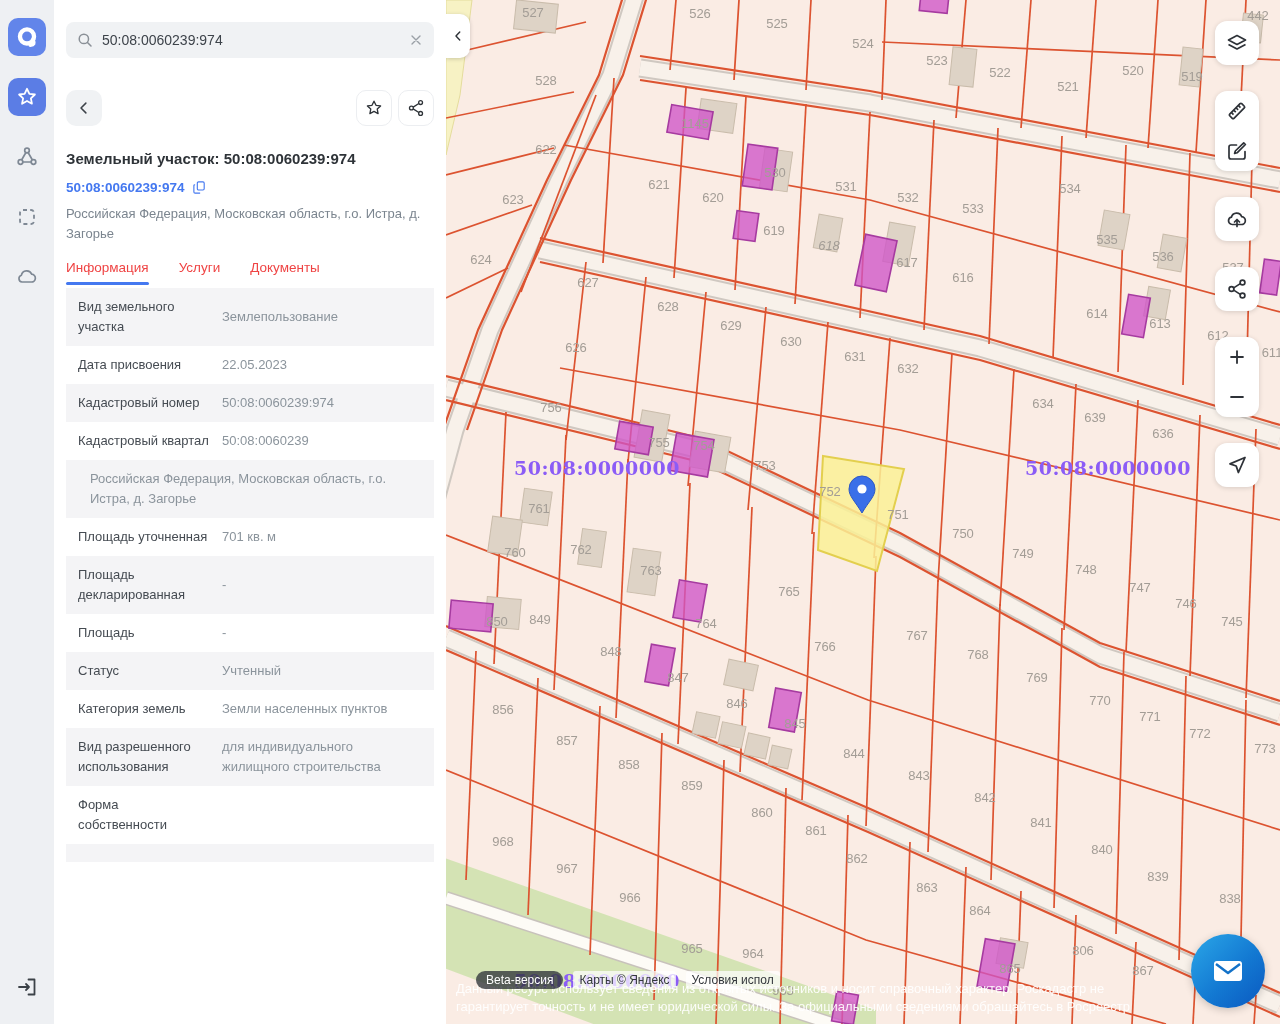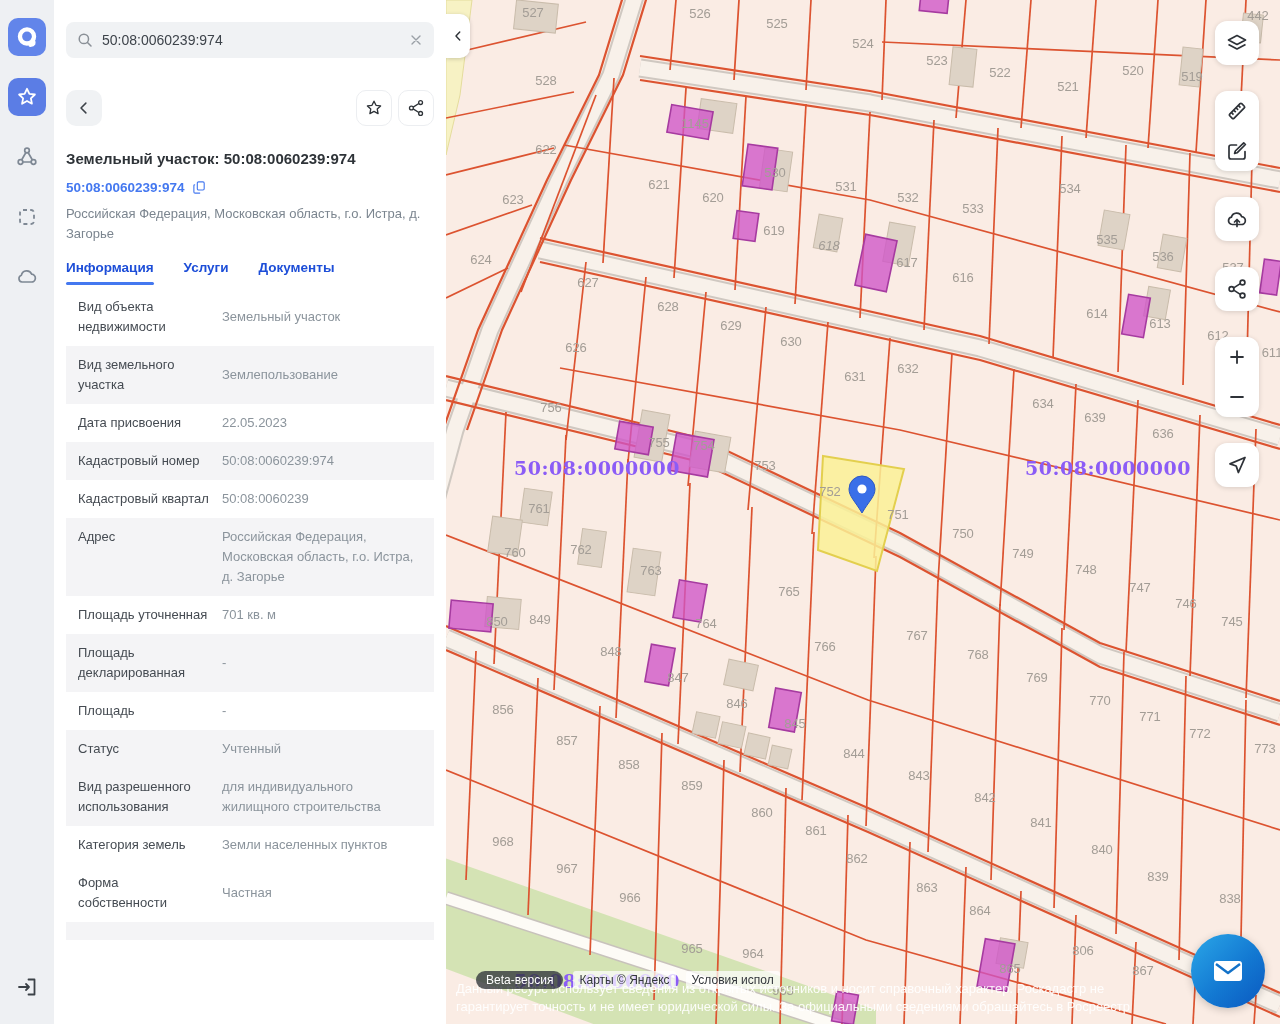--- a/index.html
+++ b/index.html
@@ -29,21 +29,21 @@
     display:flex; align-items:center; justify-content:center; cursor:pointer; }
   .sq-btn.ghost { background:#fff; border:1px solid #eceef1; }
   .toprow .spacer { flex:1; }
   .toprow .sq-btn + .sq-btn { margin-left:6px; }
   .card-title { margin-top:24px; font-size:15px; font-weight:700; color:#2e3338; }
   .cad-link { margin-top:13px; display:flex; align-items:center; font-size:13.5px;
     color:#4478f0; font-weight:600; cursor:pointer; }
   .cad-link svg { margin-left:7px; }
   .addr { margin-top:9px; font-size:13px; line-height:20px; color:#7b858f; }
   .tabs { margin-top:16px; display:flex; gap:30px; border-bottom:1px solid transparent; }
-  .tab { font-size:13.5px; font-weight:700; color:#1d4ed8; padding-bottom:10px;
+  .tab { font-size:13.5px; font-weight:400; color:#ef4444; padding-bottom:10px;
     cursor:pointer; position:relative; }
   .tab.active::after { content:""; position:absolute; left:0; right:0; bottom:0;
     height:3px; border-radius:2px; background:#4478f0; }
   .info-table { margin-top:2px; }
   .irow { display:flex; padding:9px 12px; }
   .irow.gray { background:#f4f4f6; }
   .irow .ilabel { width:132px; flex:0 0 132px; font-size:13px; line-height:20px; color:#454b52; }
   .irow .ivalue { flex:1; font-size:13px; line-height:20px; color:#8b949c; padding-left:12px;
     display:flex; align-items:center; }
   .irow.stub { height:16px; }
@@ -174,71 +174,65 @@
 
     <div class="addr">Российская Федерация, Московская область, г.о. Истра, д. Загорье</div>
 
     <div class="tabs">
       <div class="tab active">Информация</div>
       <div class="tab">Услуги</div>
       <div class="tab">Документы</div>
     </div>
 
     <div class="info-table" id="info-table">
-        <div class="irow">
-          <div class="ilabel">Вид объекта недвижимости</div>
-          <div class="ivalue">Земельный участок</div>
-        </div>
         <div class="irow gray">
           <div class="ilabel">Вид земельного участка</div>
           <div class="ivalue">Землепользование</div>
         </div>
         <div class="irow">
           <div class="ilabel">Дата присвоения</div>
           <div class="ivalue">22.05.2023</div>
         </div>
         <div class="irow gray">
           <div class="ilabel">Кадастровый номер</div>
           <div class="ivalue">50:08:0060239:974</div>
         </div>
         <div class="irow">
           <div class="ilabel">Кадастровый квартал</div>
           <div class="ivalue">50:08:0060239</div>
         </div>
         <div class="irow gray">
-          <div class="ilabel">Адрес</div>
           <div class="ivalue">Российская Федерация, Московская область, г.о. Истра, д. Загорье</div>
         </div>
         <div class="irow">
           <div class="ilabel">Площадь уточненная</div>
           <div class="ivalue">701 кв. м</div>
         </div>
         <div class="irow gray">
           <div class="ilabel">Площадь декларированная</div>
           <div class="ivalue">-</div>
         </div>
         <div class="irow">
           <div class="ilabel">Площадь</div>
           <div class="ivalue">-</div>
         </div>
         <div class="irow gray">
           <div class="ilabel">Статус</div>
           <div class="ivalue">Учтенный</div>
         </div>
+        <div class="irow">
+          <div class="ilabel">Категория земель</div>
+          <div class="ivalue">Земли населенных пунктов</div>
+        </div>
         <div class="irow gray">
           <div class="ilabel">Вид разрешенного использования</div>
           <div class="ivalue">для индивидуального жилищного строительства</div>
         </div>
         <div class="irow">
-          <div class="ilabel">Категория земель</div>
-          <div class="ivalue">Земли населенных пунктов</div>
-        </div>
-        <div class="irow">
           <div class="ilabel">Форма собственности</div>
-          <div class="ivalue">Частная</div>
         </div>
         <div class="irow gray stub"></div>
       </div>
   </div>
 
   <div class="map" id="map">
     <svg class="base" width="834" height="1024" viewBox="0 0 834 1024">
 
       <rect x="0" y="0" width="834" height="1024" fill="#faece4"></rect>
 
@@ -442,21 +436,21 @@
         <span class="plabel" style="left: 717px; top: 256px;">536</span>
         <span class="plabel" style="left: 787px; top: 267px;">537</span>
         <span class="plabel" style="left: 651px; top: 313px;">614</span>
         <span class="plabel" style="left: 714px; top: 323px;">613</span>
         <span class="plabel" style="left: 772px; top: 335px;">612</span>
         <span class="plabel" style="left: 826px; top: 352px;">611</span>
         <span class="plabel" style="left: 142px; top: 282px;">627</span>
         <span class="plabel" style="left: 222px; top: 306px;">628</span>
         <span class="plabel" style="left: 285px; top: 325px;">629</span>
         <span class="plabel" style="left: 345px; top: 341px;">630</span>
-        <span class="plabel" style="left: 409px; top: 376px; text-align: center;">631</span>
+        <span class="plabel" style="left: 409px; top: 356px; text-align: center;">631</span>
         <span class="plabel" style="left: 462px; top: 368px;">632</span>
         <span class="plabel" style="left: 130px; top: 347px;">626</span>
         <span class="plabel" style="left: 597px; top: 403px;">634</span>
         <span class="plabel" style="left: 649px; top: 417px;">639</span>
         <span class="plabel" style="left: 717px; top: 433px;">636</span>
         <span class="plabel" style="left: 105px; top: 407px;">756</span>
         <span class="plabel" style="left: 213px; top: 442px;">755</span>
         <span class="plabel" style="left: 258px; top: 445px;">754</span>
         <span class="plabel" style="left: 319px; top: 465px;">753</span>
         <span class="plabel" style="left: 384px; top: 491px;">752</span>

